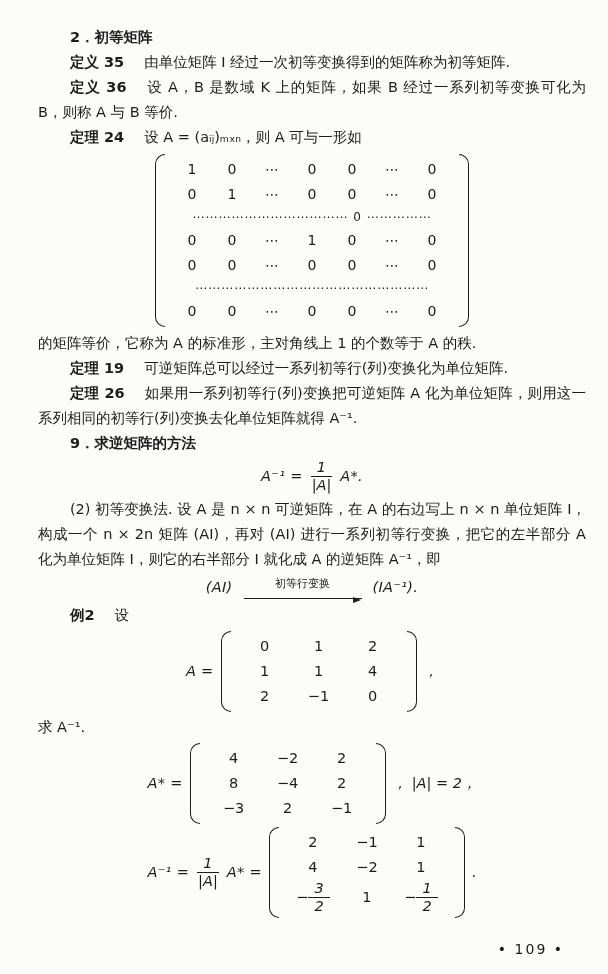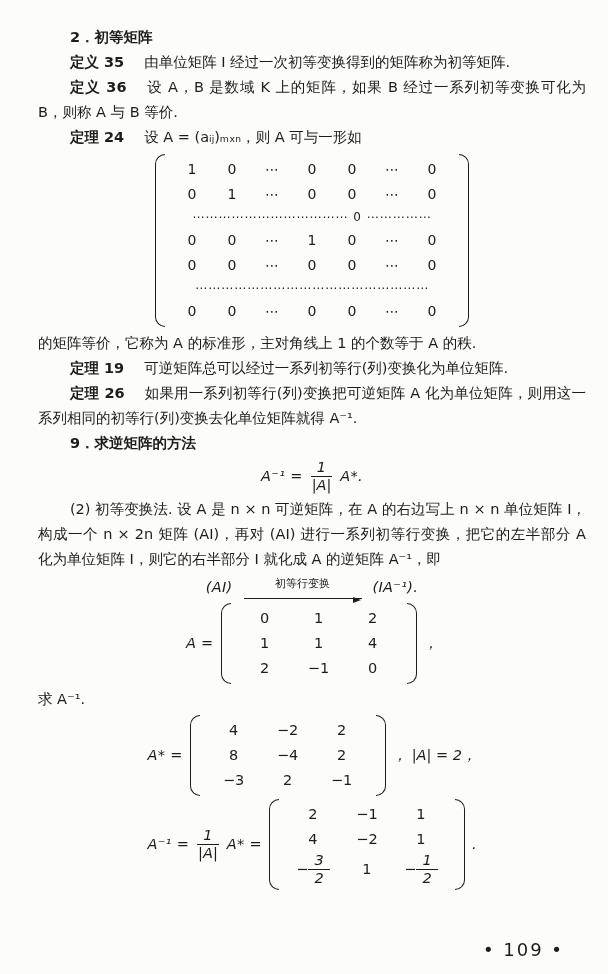--- a/index.html
+++ b/index.html
@@ -56,21 +56,21 @@
   .rxn{display:inline-flex;flex-direction:column;align-items:center;margin:0 4px;}
   .rxn .rlbl{font-size:11px;line-height:16px;font-style:normal;}
   .rxn .shaft{width:118px;height:6px;border-bottom:1.6px solid #1c1c1c;position:relative;}
   .rxn .shaft::after{
     content:"";position:absolute;right:-2px;bottom:-4.6px;
     width:0;height:0;border:3.8px solid transparent;border-left:8px solid #1c1c1c;
   }
 
   .pagenum{
     position:absolute;right:44px;bottom:12px;
-    font-size:18px;letter-spacing:2px;margin-top:33px;
+    font-size:14px;letter-spacing:2px;margin-top:33px;
   }
 </style>
 </head>
 <body>
 
 <div class="page">
 
   <p class="h">2．初等矩阵</p>
 
   <p class="para"><b class="lbl">定义 35</b><span>由单位矩阵 I 经过一次初等变换得到的矩阵称为初等矩阵.</span></p>
@@ -157,20 +157,21 @@
 
   <div class="formula">
     <span class="mathtxt">(AI)</span>
     <span class="rxn">
       <span class="rlbl">初等行变换</span>
       <span class="shaft"></span>
     </span>
     <span class="mathtxt">(IA⁻¹).</span>
   </div>
 
+  <p class="para"><b class="lbl">例2</b><span>设</span></p>
 
   <div class="formula">
     <span class="mathtxt">A =</span>
     <span class="matrix mat-small">
       <span class="paren-l"></span>
       <span class="m-body">
           <span class="m-row">
             <span class="m-cell">0</span>
             <span class="m-cell">1</span>
             <span class="m-cell">2</span>

